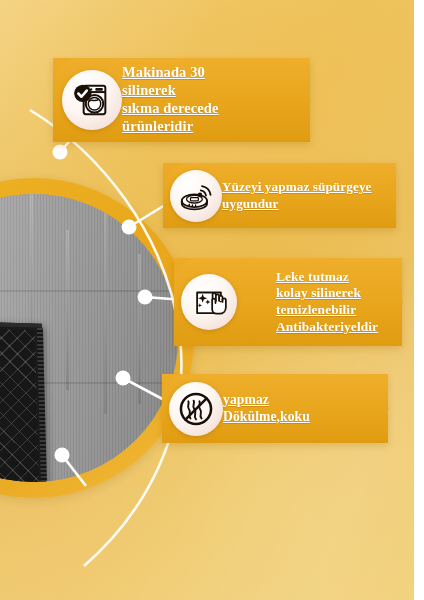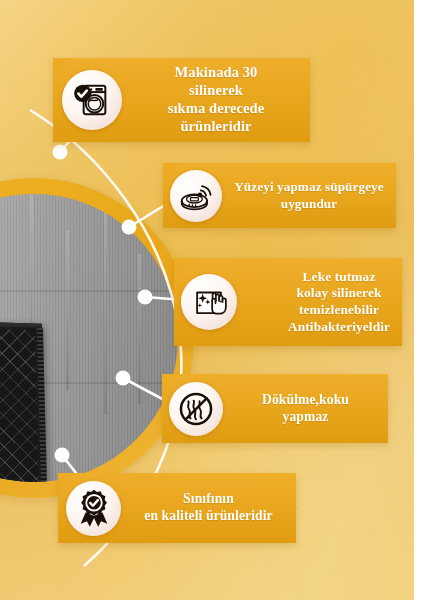--- a/index.html
+++ b/index.html
@@ -155,24 +155,25 @@
     box-shadow: 0 1px 4px rgba(120,70,0,0.25);
   }
   .badge-icon svg { display: block; }
 
   .badge-text {
     position: relative;
     z-index: 3;
     flex: 1 1 auto;
     color: #ffffff;
     font-weight: bold;
-    text-align: center;
+    text-align: left;
     line-height: 1.24;
     letter-spacing: .1px;
     text-shadow: 0 1px 1px rgba(140,90,0,0.30);
+    text-decoration: underline;
   }
   .badge-text span { display: block; white-space: nowrap; }
 
   
   #badge-1 { left: 53px;  top: 58px;  width: 257px; height: 84px; }
   #badge-1 .badge-icon { width: 60px; height: 60px; margin-left: 9px; }
   #badge-1 .badge-text { font-size: 14.5px; }
 
   #badge-2 { left: 163px; top: 163px; width: 233px; height: 65px; }
   #badge-2 .badge-icon { width: 52px; height: 52px; margin-left: 7px; }
@@ -330,42 +331,20 @@
         <g fill="none" stroke="#1a1008" stroke-linecap="round">
           <path d="M17 36 c-4 -5 2 -7 -2 -12 c-3 -3.6 1 -6.4 -.6 -9.6" stroke-width="2.5"></path>
           <path d="M24 37 c-4.4 -5.4 2.2 -7.6 -2.2 -13 c-3.3 -4 1.1 -7 -.7 -10.5" stroke-width="2.5"></path>
           <path d="M31 36 c-4 -5 2 -7 -2 -12 c-3 -3.6 1 -6.4 -.6 -9.6" stroke-width="2.5"></path>
           <circle cx="24" cy="24" r="19" stroke-width="3.2"></circle>
           <line x1="10.6" y1="37.4" x2="37.4" y2="10.6" stroke-width="3.2"></line>
         </g>
       </svg>
     </div>
     <div class="badge-text">
+      <span>yapmaz</span>
       <span>Dökülme,koku</span>
-      <span>yapmaz</span>
-    </div>
-  </div>
-
-  <div class="badge" id="badge-5">
-    <div class="badge-body"></div>
-    <div class="badge-arrow"></div>
-    <div class="badge-icon">
-      <svg viewBox="0 0 48 48" width="40" height="40">
-        <g fill="#1a1008">
-          <path d="M14 29 l-6 14 l7.5 -3 l3.5 6.5 l6 -12.5 z"></path>
-          <path d="M34 29 l6 14 l-7.5 -3 l-3.5 6.5 l-6 -12.5 z"></path>
-        </g>
-        <path fill="#1a1008" d="M24 2.2 l3.5 2.7 l4.3 -.9 l1.9 4 l4 1.9 l-.9 4.3 l2.7 3.5
-          l-2.7 3.5 l.9 4.3 l-4 1.9 l-1.9 4 l-4.3 -.9 l-3.5 2.7 l-3.5 -2.7 l-4.3 .9 l-1.9 -4
-          l-4 -1.9 l.9 -4.3 l-2.7 -3.5 l2.7 -3.5 l-.9 -4.3 l4 -1.9 l1.9 -4 l4.3 .9 z"></path>
-        <circle cx="24" cy="17.7" r="10.4" fill="#ffffff"></circle>
-        <circle cx="24" cy="17.7" r="8.2" fill="#1a1008"></circle>
-        <path d="M19.4 17.9 l3.3 3.4 l5.9 -6.8" fill="none" stroke="#ffffff" stroke-width="2.9" stroke-linecap="round" stroke-linejoin="round"></path>
-      </svg>
-    </div>
-    <div class="badge-text">
-      <span>Sınıfının</span>
-      <span>en kaliteli ürünleridir</span>
-    </div>
-  </div>
+    </div>
+  </div>
+
 
   <div class="right-strip"></div>
 </div>
 
 </body></html>

